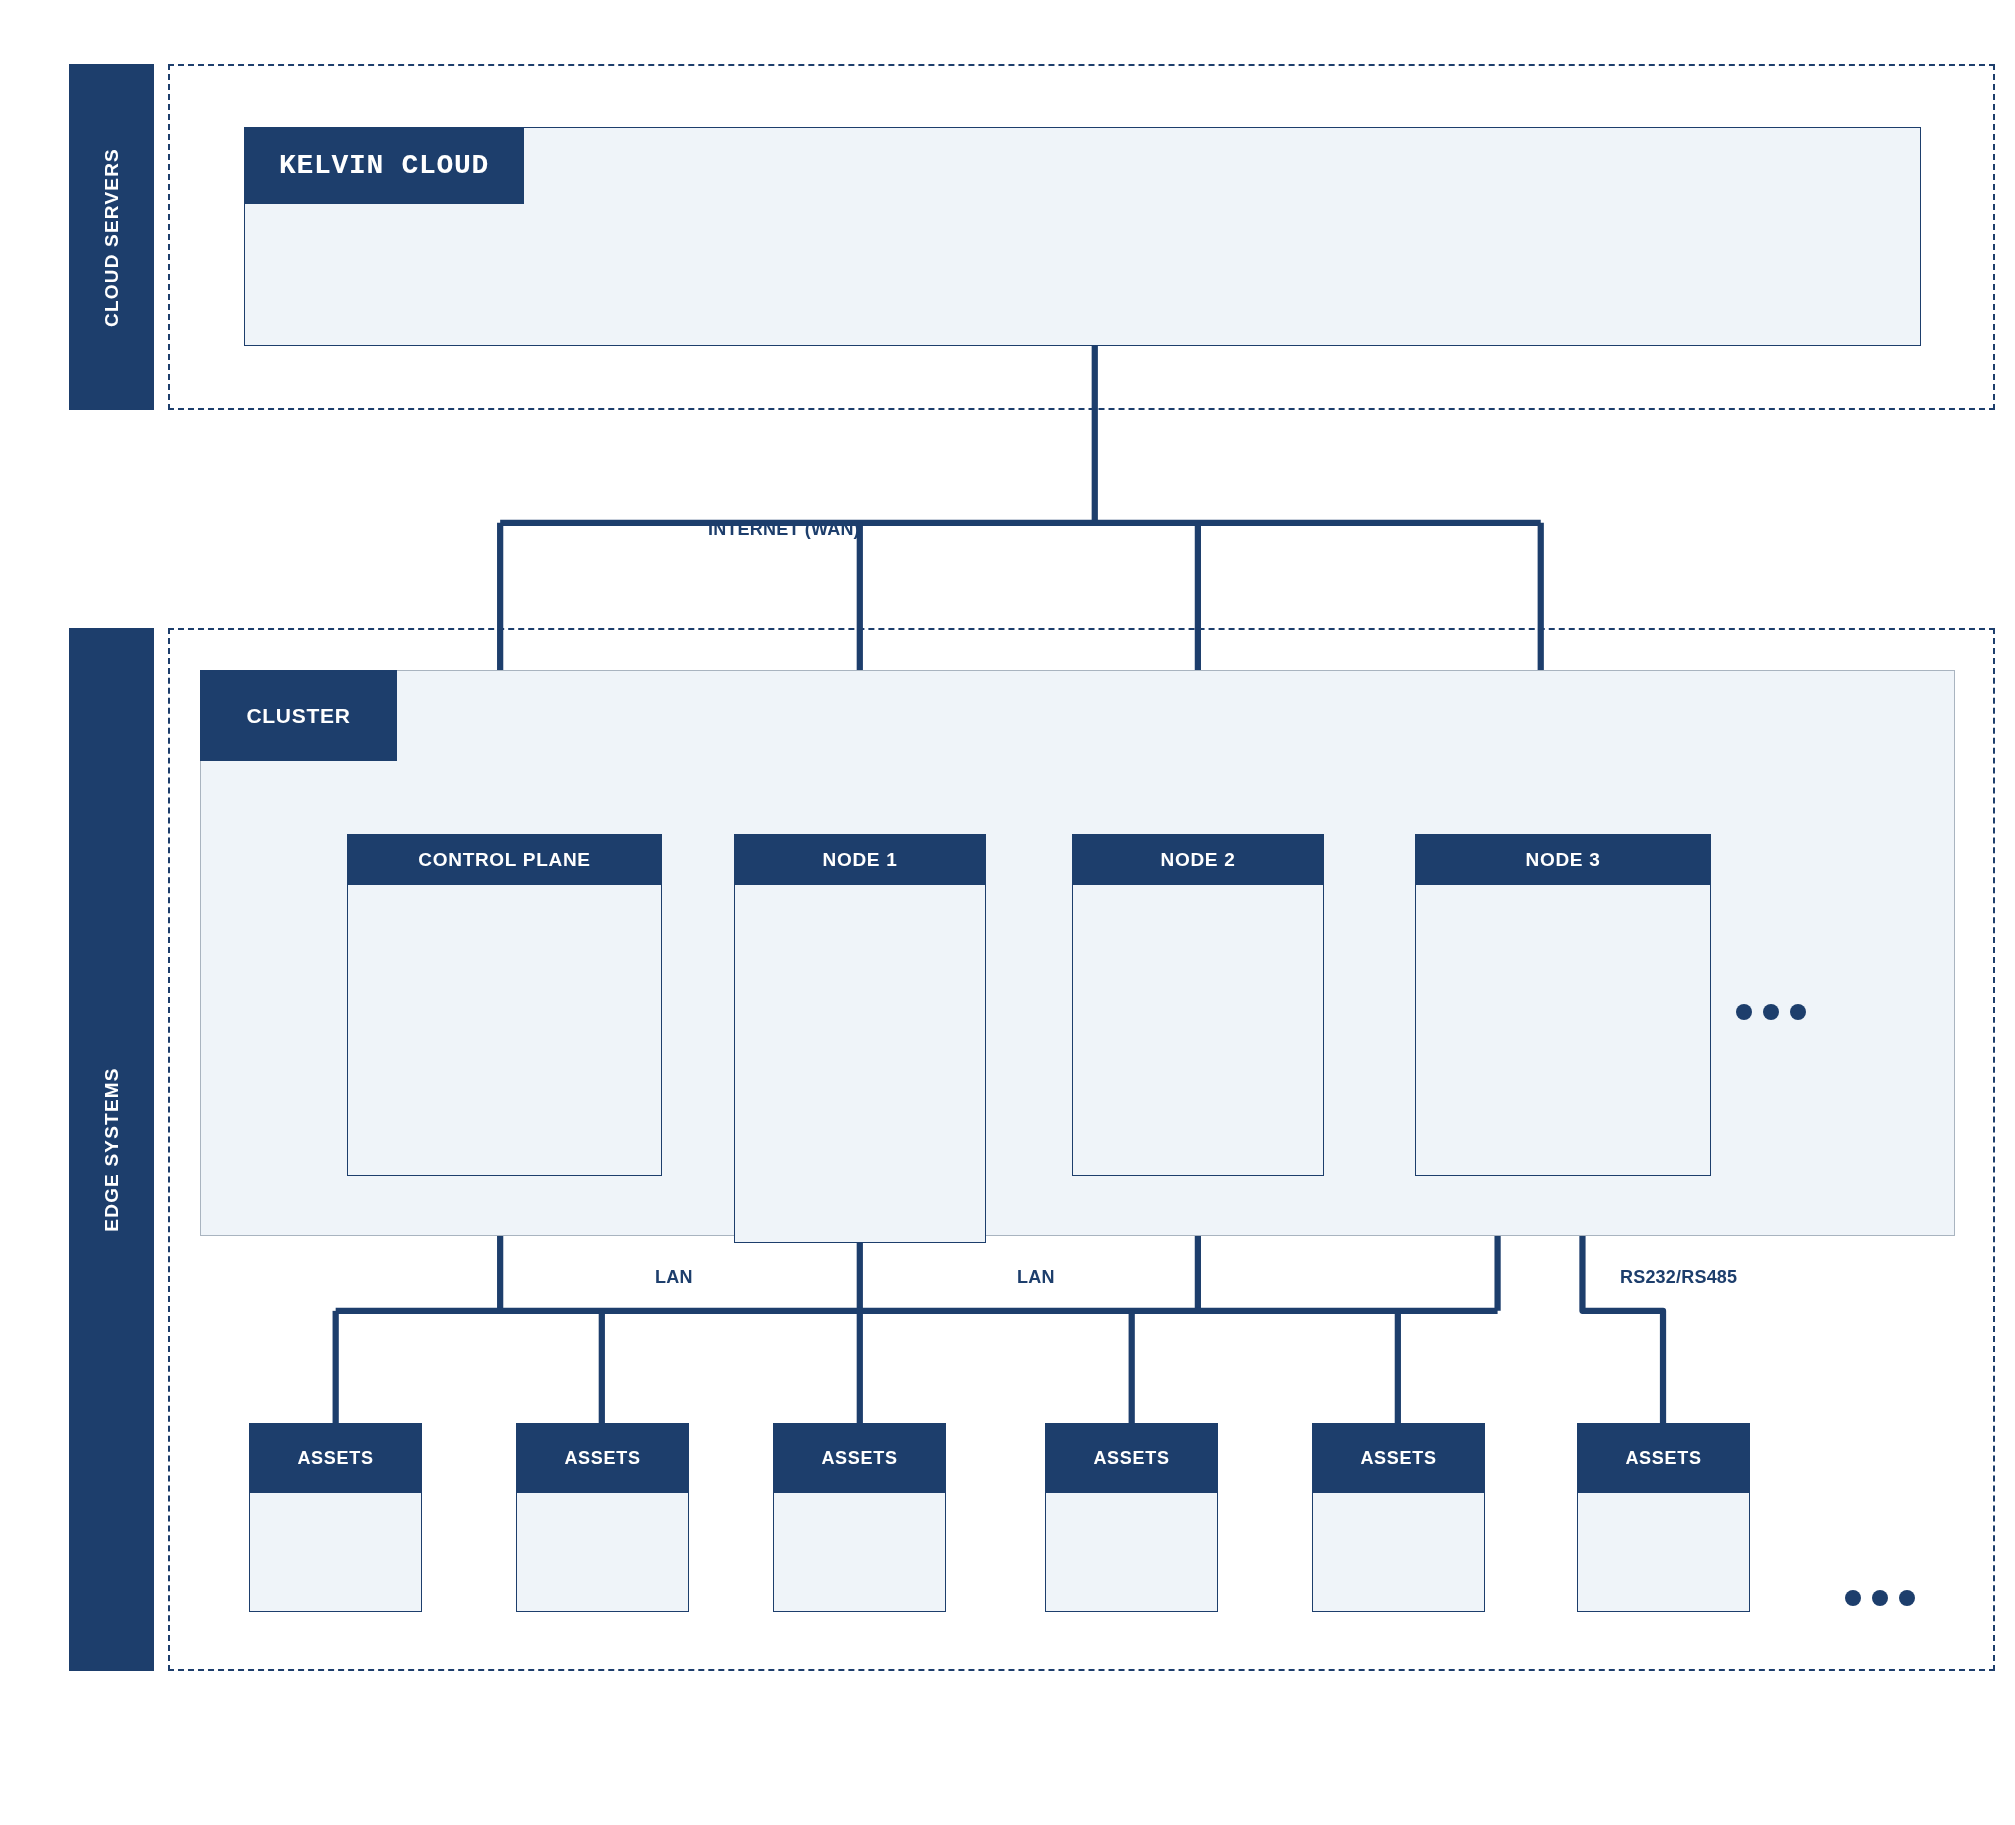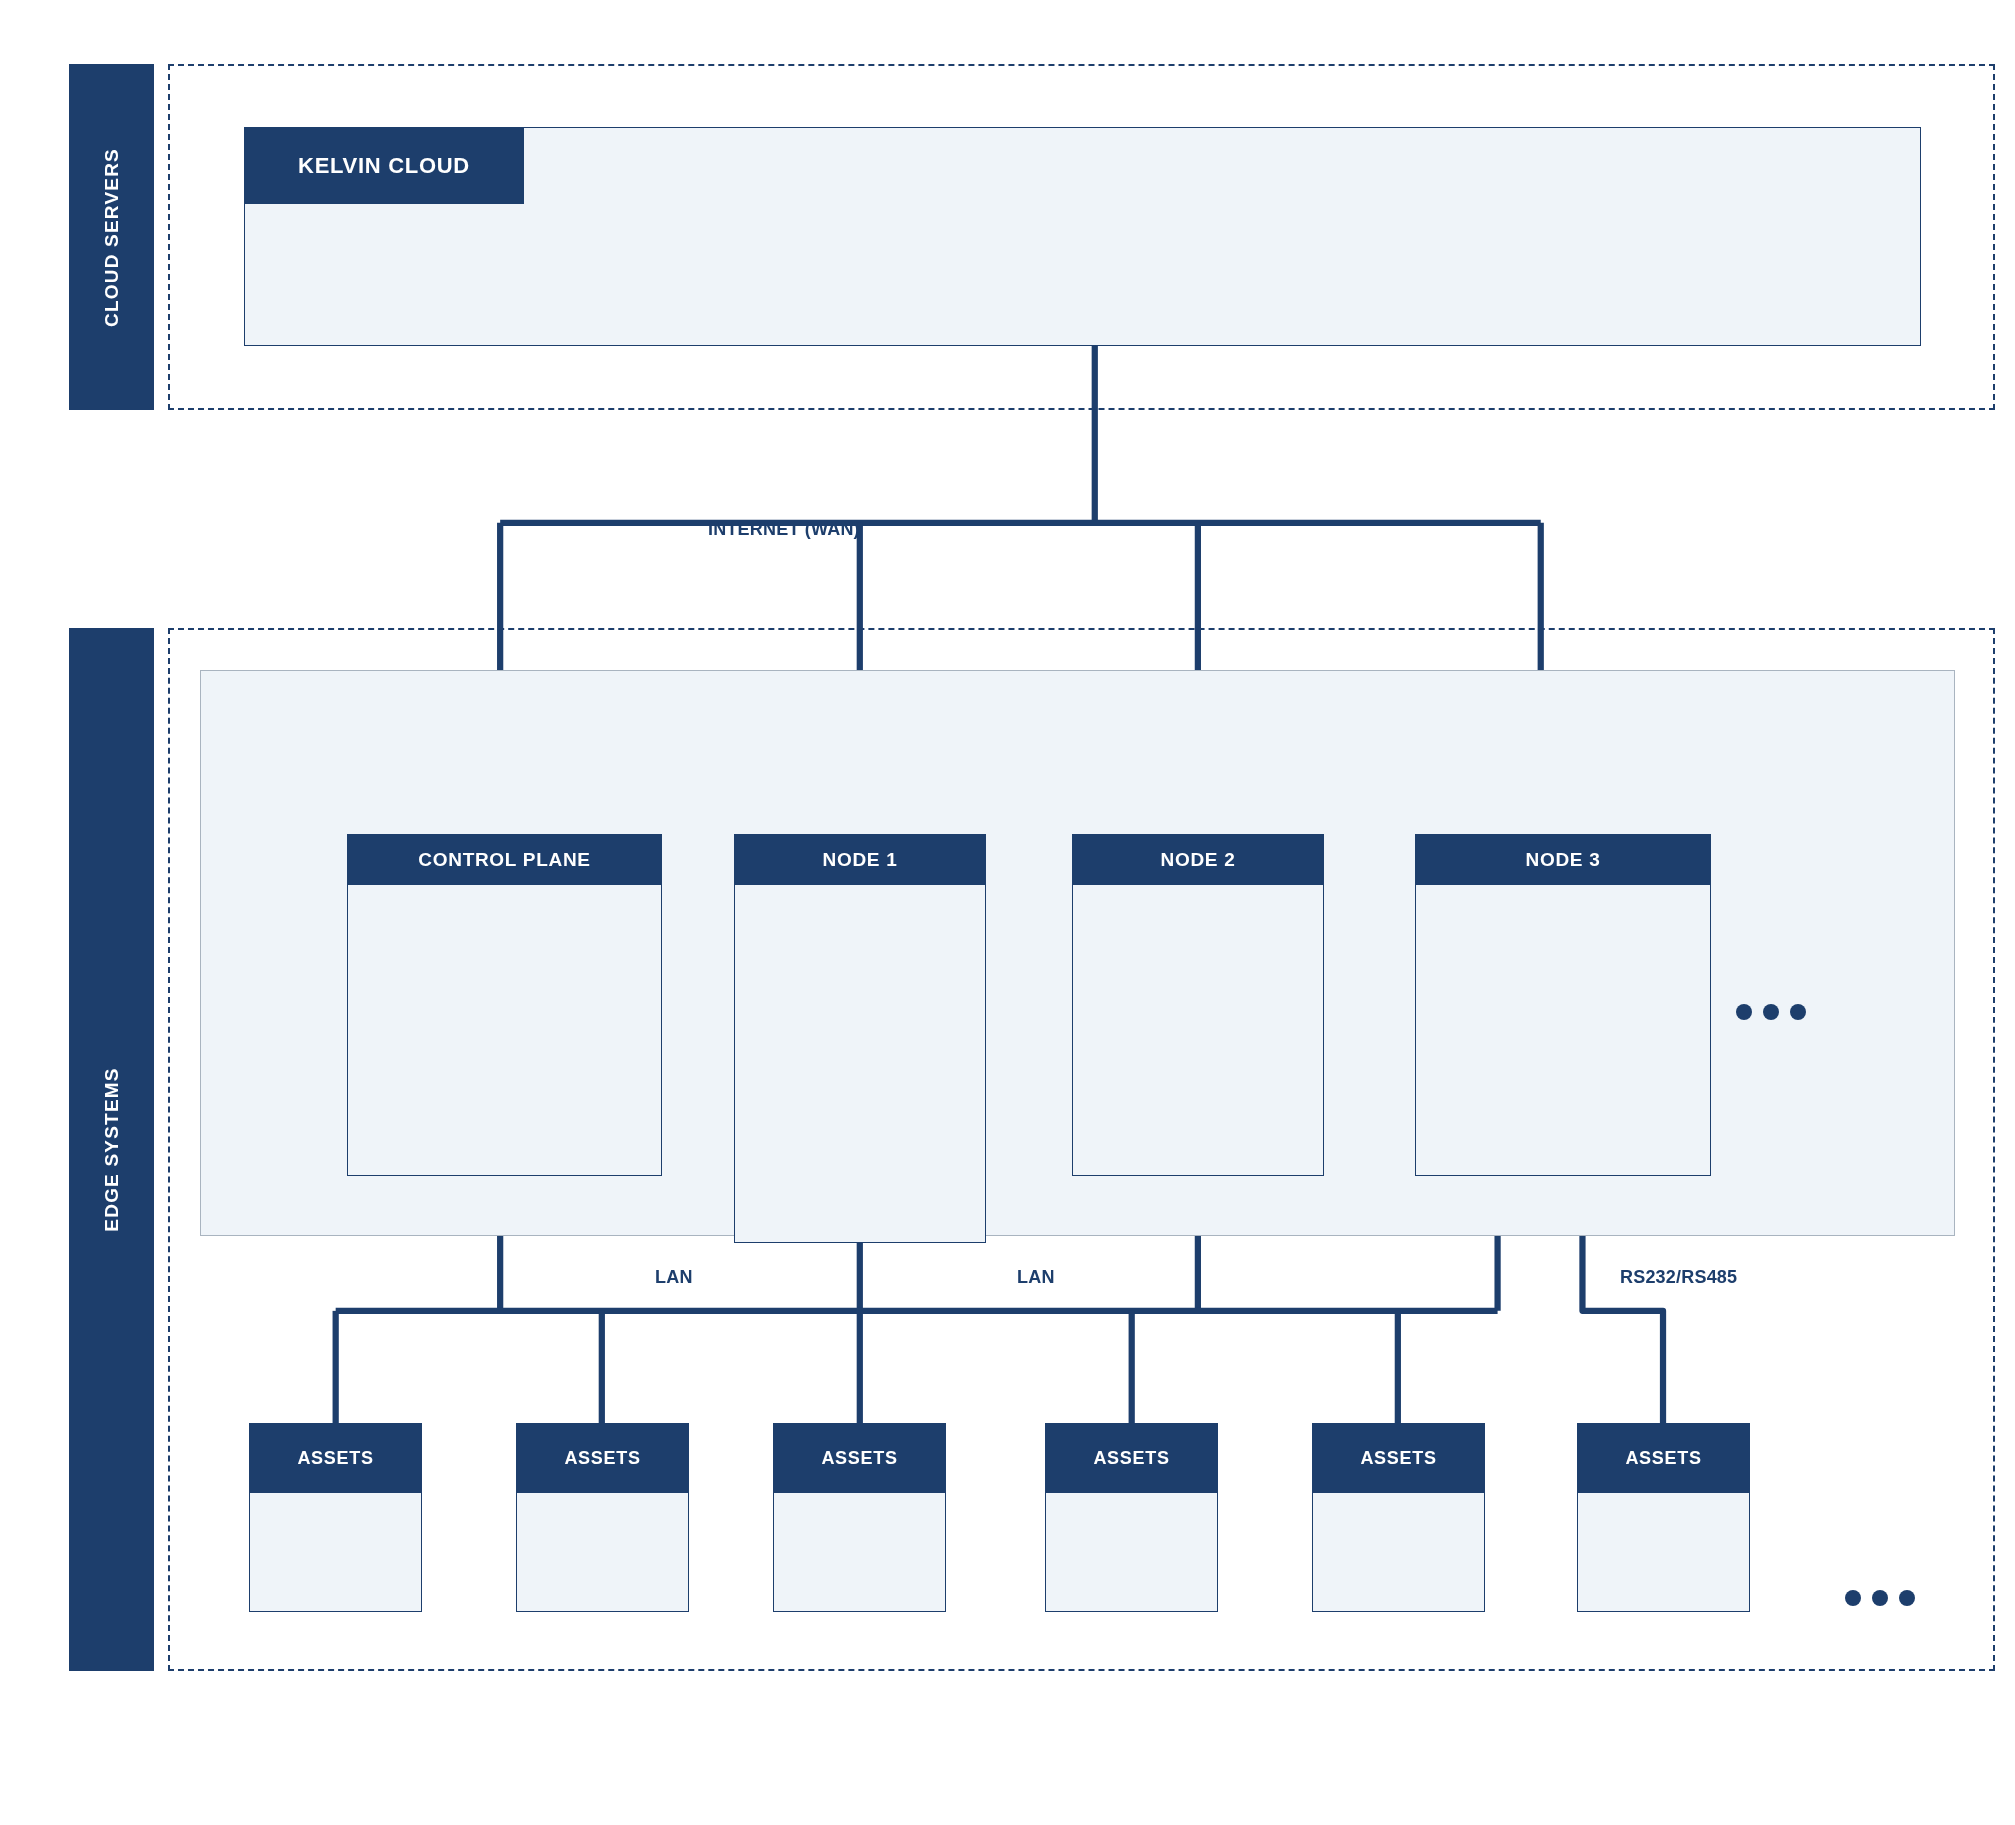--- a/index.html
+++ b/index.html
@@ -92,21 +92,21 @@
   }
   #kelvin-cloud .panel-body {
     top: 0;
     border-width: 1.4px;
   }
   #kelvin-cloud .panel-head {
     width: 280px;
     height: 77px;
     font-size: 0;
   }
-  #kelvin-cloud .panel-head span { font-size: 22px; }
+  #kelvin-cloud .panel-head span { font-size: 28px; font-family: Liberation Mono, monospace; }
 
   
   #cluster-panel {
     left: 200px;
     top: 670px;
     width: 1755px;
     height: 566px;
   }
   #cluster-panel .panel-body {
     top: 0;
@@ -209,20 +209,23 @@
 
   <div class="link-label" style="left:708px; top:480px;margin-top:40px;">INTERNET (WAN)</div>
 
   <div class="zone" style="left:168px; top:628px; width:1827px; height:1043px;"></div>
   <div class="zone-tab" style="left:69px; top:628px; width:85px; height:1043px;">
     <span>EDGE SYSTEMS</span>
   </div>
 
   <div class="panel" id="cluster-panel">
     <div class="panel-body"></div>
+    <div class="panel-head">
+      <span>CLUSTER</span>
+    </div>
   </div>
 
   <div class="panel node-panel" style="left:347px; top:834px; width:315px; height:342px;border-radius:30px;">
     <div class="panel-body"></div>
     <div class="panel-head">
       <span>CONTROL PLANE</span>
     </div>
   </div>
 
   <div class="panel node-panel" style="left:734px; top:834px; width:252px; height:409px;">

